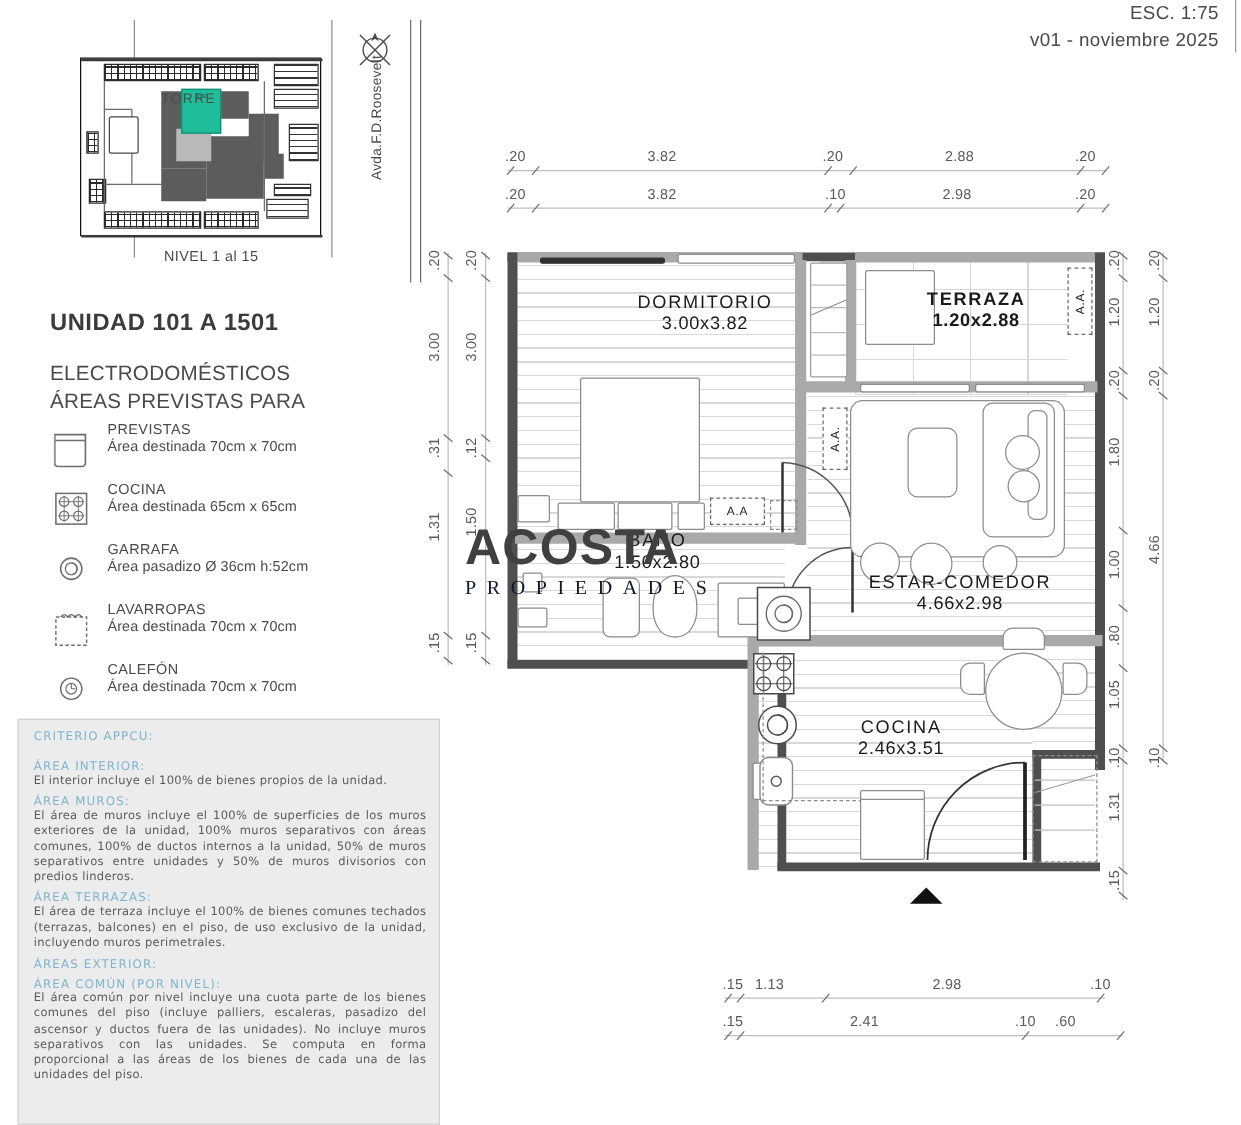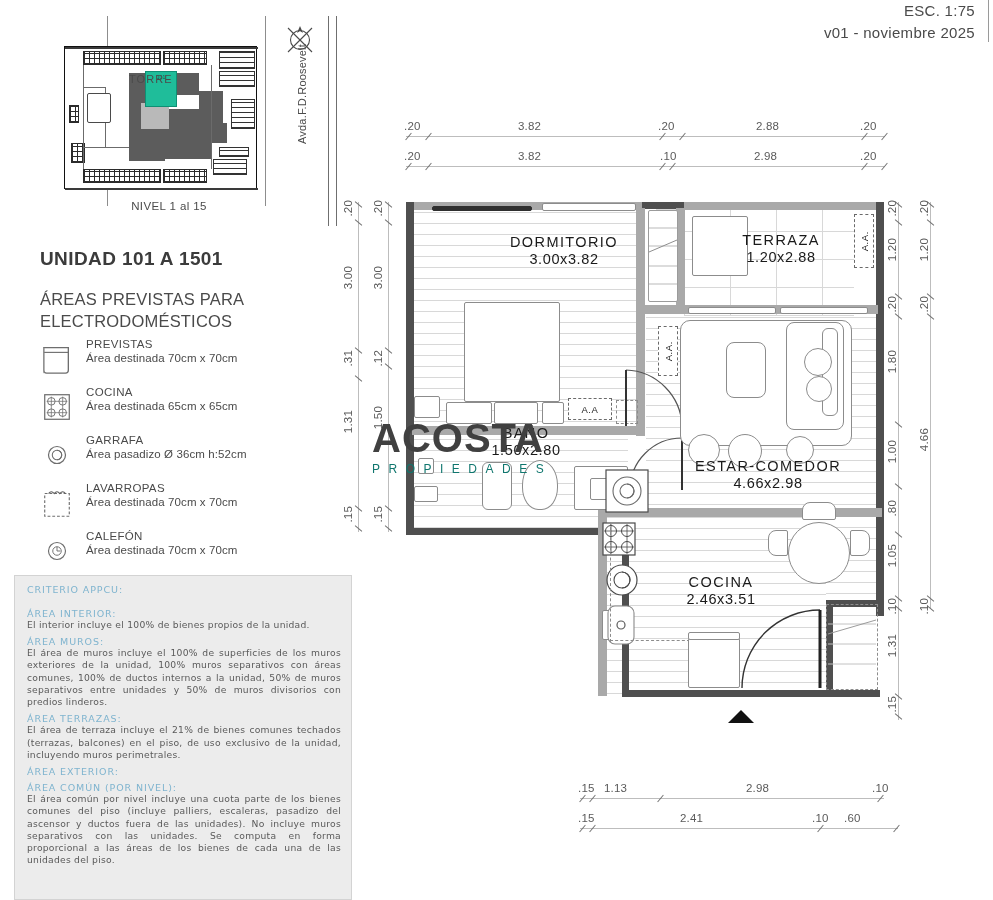--- a/index.html
+++ b/index.html
@@ -181,22 +181,22 @@
   #watermark {
     position:absolute; left:372px; top:418px; width:270px;
     pointer-events:none; user-select:none; z-index:5;
   }
   #wm-main {
     font-size:40px; font-weight:700; color:#404040;
     letter-spacing:1px; font-family:Liberation Sans, sans-serif;
     line-height:1;
   }
   #wm-sub {
-    font-size:12px; color:#0f766e; letter-spacing:8.5px;
-    margin-top:4px; font-family:Liberation Sans, sans-serif;
+    font-size:16px; color:#0f172a; letter-spacing:8.5px;
+    margin-top:4px; font-family:Liberation Serif, serif;
   }
 </style>
 </head>
 <body>
 
 <div id="right-edge-rule"></div>
 <div id="header-block">
   <div>ESC. 1:75</div>
   <div>v01 - noviembre 2025</div>
 </div>
@@ -261,22 +261,22 @@
 
     <div id="kp-torre-label" style="left:64px; top:26px;">TORRE</div>
   </div>
 
   <div id="kp-nivel">NIVEL 1 al 15</div>
 </div>
 
 <div id="unit-title">UNIDAD 101 A 1501</div>
 
 <div id="legend-title">
+  <div>ELECTRODOMÉSTICOS</div>
   <div>ÁREAS PREVISTAS PARA</div>
-  <div>ELECTRODOMÉSTICOS</div>
 </div>
 
 <div id="legend-list">
 
   <div class="legend-row">
     <svg class="legend-glyph" viewBox="0 0 40 36">
       <path d="M6 6 h26 v24 a3 3 0 0 1 -3 3 h-20 a3 3 0 0 1 -3 -3 z" fill="#fff" stroke="#6e6e6e" stroke-width="1.4"></path>
       <line x1="6" y1="11" x2="32" y2="11" stroke="#6e6e6e" stroke-width="1.2"></line>
       <line x1="6" y1="6" x2="6" y2="33" stroke="#9a9a9a" stroke-width="1"></line>
     </svg>
@@ -342,22 +342,22 @@
 </div>
 
 <div id="criterio-box">
   <div class="crit-head">CRITERIO APPCU:</div>
   <div style="height:8px"></div>
   <div class="crit-head">ÁREA INTERIOR:</div>
   <div class="crit-body">El interior incluye el 100% de bienes propios de la unidad.</div>
   <div class="crit-head">ÁREA MUROS:</div>
   <div class="crit-body">El área de muros incluye el 100% de superficies de los muros exteriores de la unidad, 100% muros separativos con áreas comunes, 100% de ductos internos a la unidad, 50% de muros separativos entre unidades y 50% de muros divisorios con predios linderos.</div>
   <div class="crit-head">ÁREA TERRAZAS:</div>
-  <div class="crit-body">El área de terraza incluye el 21% de bienes comunes techados (terrazas, balcones) en el piso, de uso exclusivo de la unidad, incluyendo muros perimetrales.</div>
-  <div class="crit-head">ÁREA EXTERIOR:</div>
+  <div class="crit-body">El área de terraza incluye el 100% de bienes comunes techados (terrazas, balcones) en el piso, de uso exclusivo de la unidad, incluyendo muros perimetrales.</div>
+  <div class="crit-head">ÁREAS EXTERIOR:</div>
   <div class="crit-head">ÁREA COMÚN (POR NIVEL):</div>
   <div class="crit-body">El área común por nivel incluye una cuota parte de los bienes comunes del piso (incluye palliers, escaleras, pasadizo del ascensor y ductos fuera de las unidades). No incluye muros separativos con las unidades. Se computa en forma proporcional a las áreas de los bienes de cada una de las unidades del piso.</div>
 </div>
 
 <div id="plan">
 
   <div class="dimline h" style="left:70px; top:26px; width:478px;"></div>
   <div class="dimtick" style="left:68px; top:26px;"></div>
   <div class="dimtick" style="left:88px; top:26px;"></div>
   <div class="dimtick" style="left:322px; top:26px;"></div>
@@ -576,21 +576,21 @@
   </svg>
   <svg style="position:absolute; left:404px; top:498px; width:84px; height:84px;" viewBox="0 0 84 84">
     <path d="M2 80 A78 78 0 0 1 80 2" fill="none" stroke="#333" stroke-width="1.4"></path>
     <line x1="80" y1="2" x2="80" y2="80" stroke="#222" stroke-width="3"></line>
   </svg>
 
   <div class="roomlabel" style="left:128px; top:124px; width:200px;">
     <div class="rl-name">DORMITORIO</div>
     <div class="rl-dim">3.00x3.82</div>
   </div>
-  <div class="roomlabel" style="left:370px; top:122px; width:150px;">
+  <div class="roomlabel" style="left:370px; top:122px; width:150px;font-weight:bold;">
     <div class="rl-name">TERRAZA</div>
     <div class="rl-dim">1.20x2.88</div>
   </div>
   <div class="roomlabel" style="left:130px; top:315px; width:120px;">
     <div class="rl-name">BAÑO</div>
     <div class="rl-dim">1.50x2.80</div>
   </div>
   <div class="roomlabel" style="left:322px; top:348px; width:220px;">
     <div class="rl-name">ESTAR-COMEDOR</div>
     <div class="rl-dim">4.66x2.98</div>

